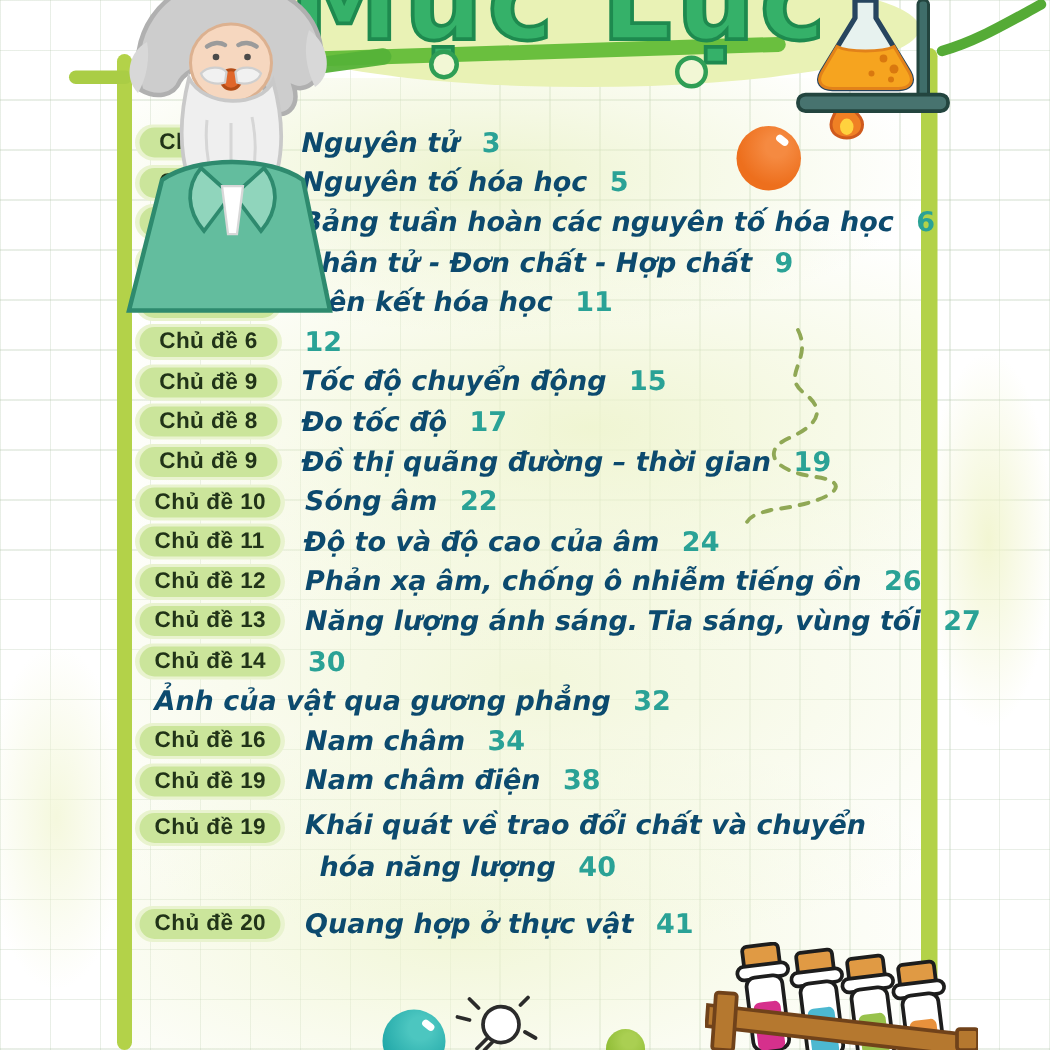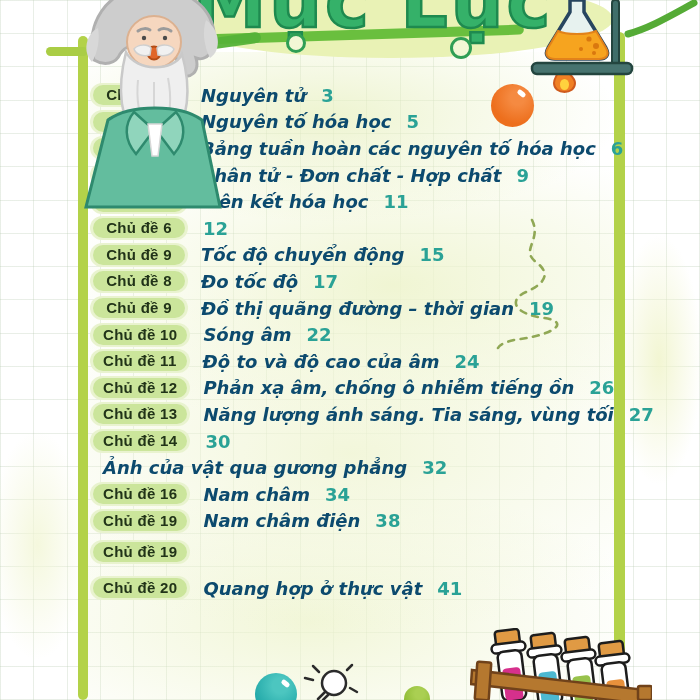--- a/index.html
+++ b/index.html
@@ -262,20 +262,25 @@
         <span class="badge">Chủ đề 19</span>
       </span>
       <span class="topic">Nam châm điện</span>
       <span class="pagenum">38</span>
     </div>
   <div class="row row-2line">
     <div class="line">
         <span class="badge-halo">
           <span class="badge">Chủ đề 19</span>
         </span>
+        <span class="topic">Khái quát về trao đổi chất và chuyển</span>
+      </div>
+    <div class="line line2">
+        <span class="topic">hóa năng lượng</span>
+        <span class="pagenum">40</span>
       </div>
   </div>
   <div class="row row-last">
       <span class="badge-halo">
         <span class="badge">Chủ đề 20</span>
       </span>
       <span class="topic">Quang hợp ở thực vật</span>
       <span class="pagenum">41</span>
     </div>
 </div>

